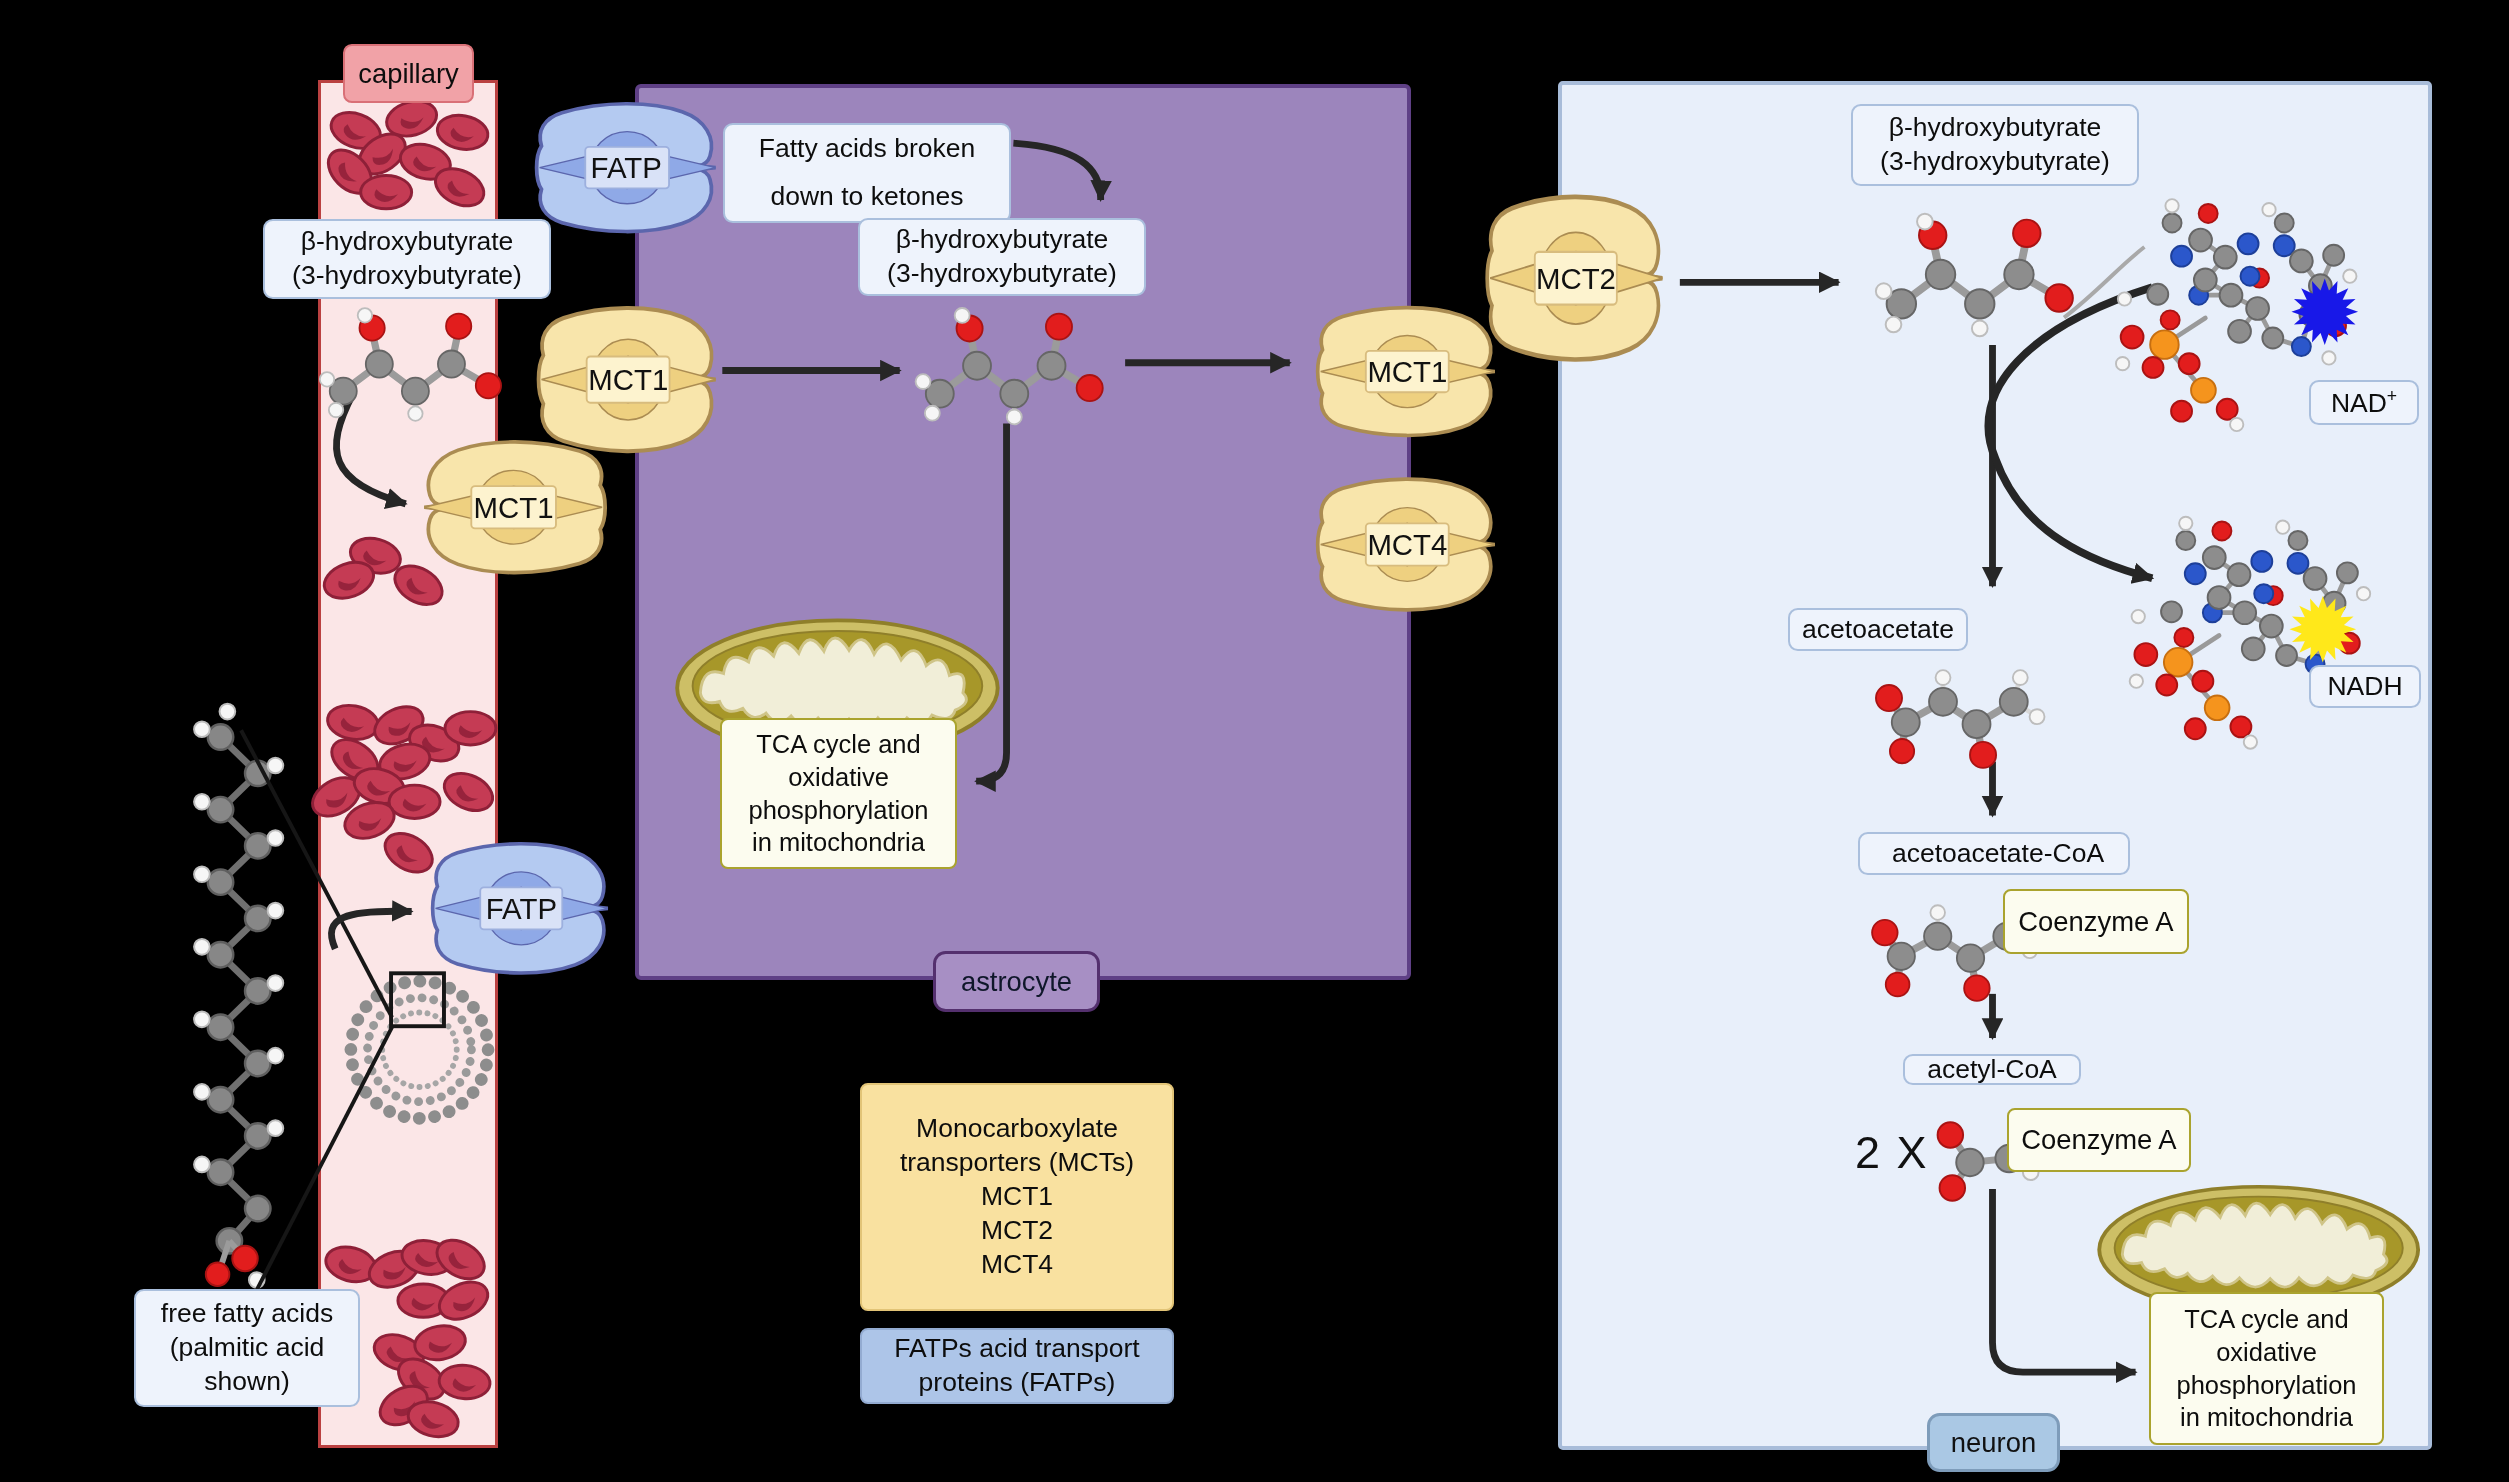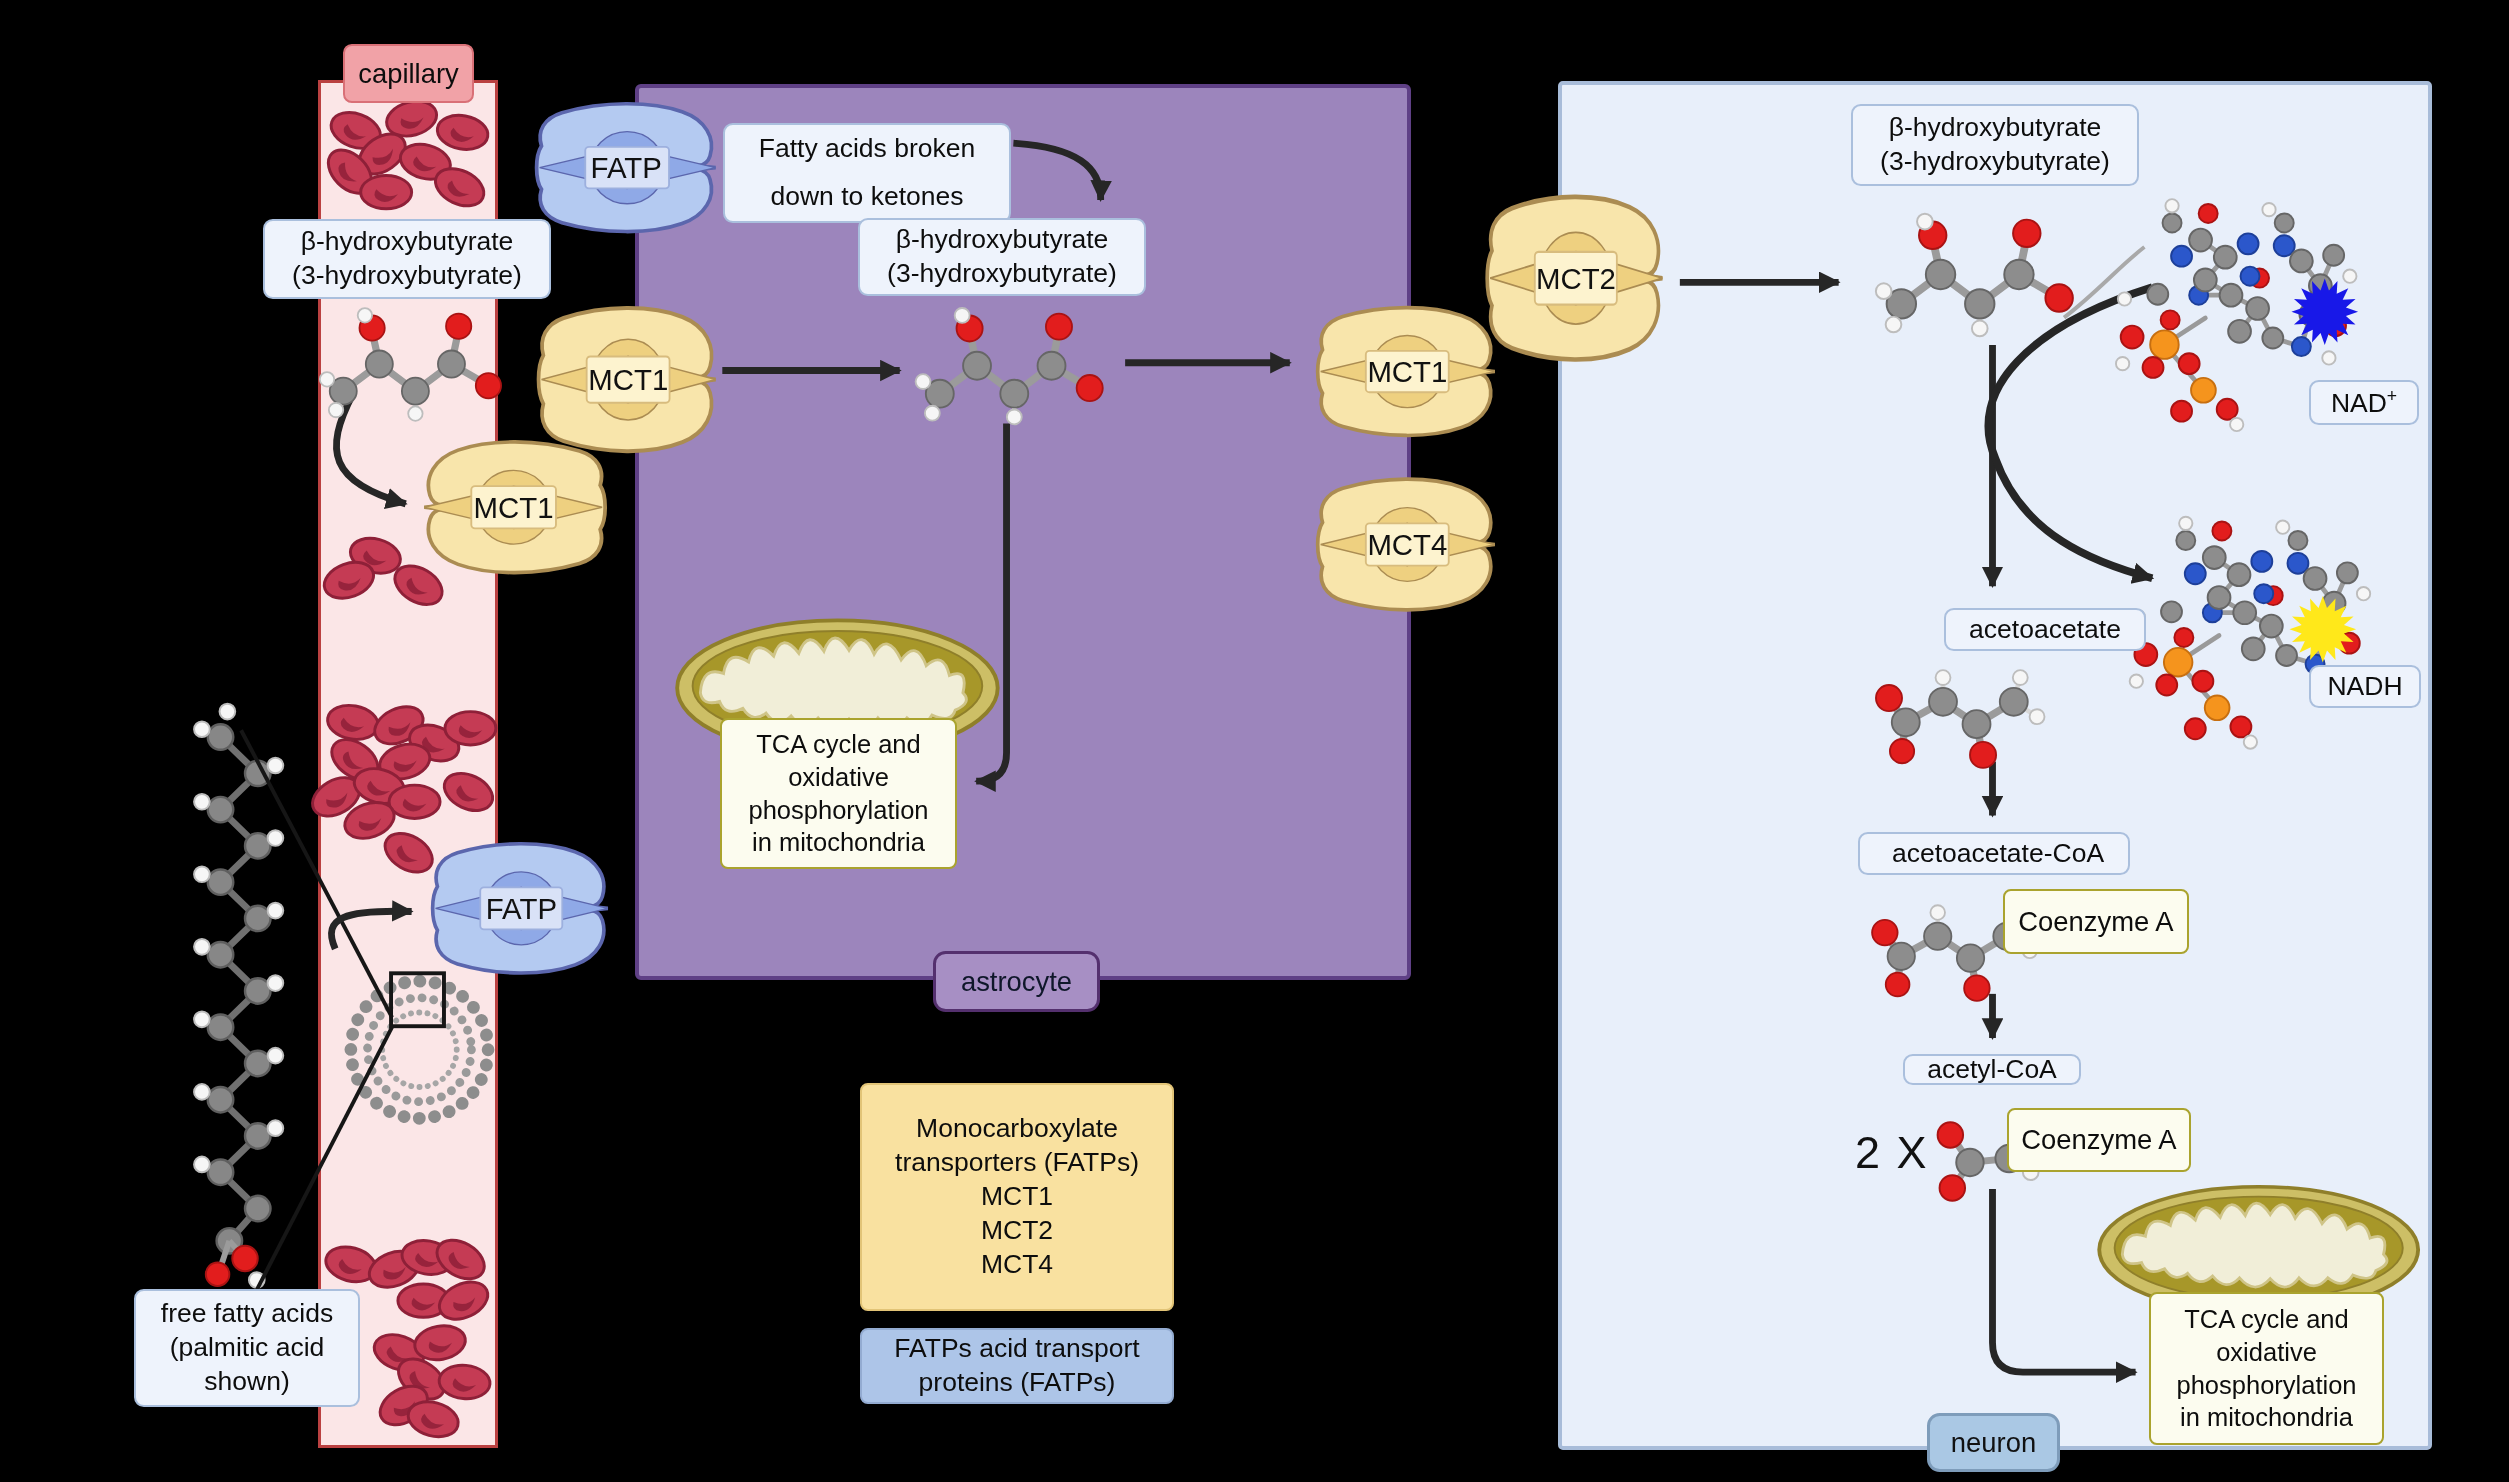--- a/index.html
+++ b/index.html
@@ -377,21 +377,21 @@
   <div class="abs lbl" style="left:1851px;top:104px;width:288px;height:82px;">
     <span>β-hydroxybutyrate</span>
     <span>(3-hydroxybutyrate)</span>
   </div>
   <div class="abs lbl supline" style="left:2309px;top:380px;width:110px;height:45px;">
     <span><span>NAD</span><sup>+</sup></span>
   </div>
   <div class="abs lbl" style="left:2309px;top:665px;width:112px;height:43px;">
     <span>NADH</span>
   </div>
-  <div class="abs lbl" style="left:1944px;top:608px;width:202px;height:43px;">
+  <div class="abs lbl" style="left:1788px;top:608px;width:180px;height:43px;">
     <span>acetoacetate</span>
   </div>
   <div class="abs lbl" style="left:1858px;top:832px;width:272px;height:43px;padding-left:8px;">
     <span>acetoacetate-CoA</span>
   </div>
   <div class="abs lbl cream" style="left:2003px;top:889px;width:186px;height:65px;font-size:27.4px;">
     <span>Coenzyme A</span>
   </div>
   <div class="abs lbl" style="left:1903px;top:1054px;width:178px;height:31px;">
     <span>acetyl-CoA</span>
@@ -407,21 +407,21 @@
     <span>in mitochondria</span>
   </div>
   <div class="abs lbl" style="left:134px;top:1289px;width:226px;height:118px;">
     <span>free fatty acids</span>
     <span>(palmitic acid</span>
     <span>shown)</span>
   </div>
 
   <div class="abs lbl legend-mct">
     <span>Monocarboxylate</span>
-    <span>transporters (FATPs)</span>
+    <span>transporters (MCTs)</span>
     <span>MCT1</span>
     <span>MCT2</span>
     <span>MCT4</span>
   </div>
   <div class="abs lbl legend-fatp">
     <span>FATPs acid transport</span>
     <span>proteins (FATPs)</span>
   </div>
 
 </div>

